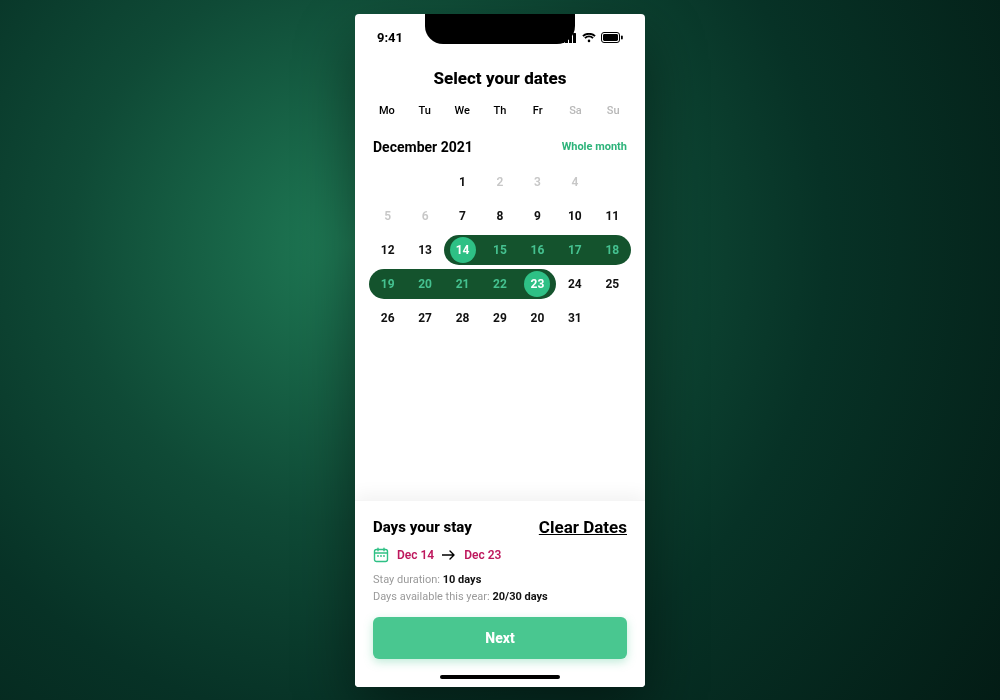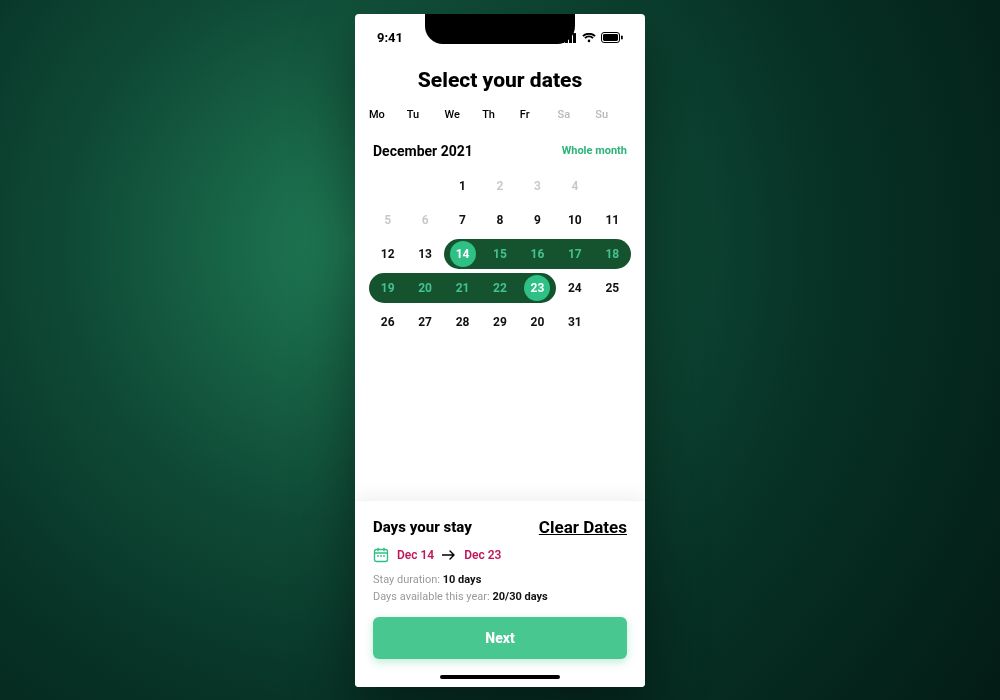--- a/index.html
+++ b/index.html
@@ -27,25 +27,25 @@
     position: absolute; top: 0; left: 0; right: 0; height: 40px;
     display: flex; align-items: center; justify-content: space-between;
     padding: 8px 22px 0; font-size: 13px; font-weight: 700; color: #000;
   }
   .status-icons { display: flex; align-items: center; gap: 5px; }
   .screen {
     position: absolute; inset: 0; padding-top: 48px;
     display: flex; flex-direction: column;
   }
   .header { text-align: center; padding: 6px 0 16px; }
-  .header h1 { font-size: 21px; font-weight: 800; color: #000; }
+  .header h1 { font-size: 17px; font-weight: 800; color: #000; }
   .weekdays {
     display: grid; grid-template-columns: repeat(7, 1fr);
     padding: 0 14px; gap: 2px;
-    font-size: 11px; color: #000; font-weight: 500; text-align: left;
+    font-size: 11px; color: #000; font-weight: 500; text-align: center;
   }
   .weekdays .wkend { color: #b8b8b8; }
   .month-row {
     display: flex; justify-content: space-between; align-items: center;
     padding: 22px 18px 8px;
   }
   .month-row .label { font-size: 14px; font-weight: 700; }
   .month-row .whole { font-size: 11px; font-weight: 700; color: #2db37a; }
   .grid {
     display: grid; grid-template-columns: repeat(7, 1fr);

